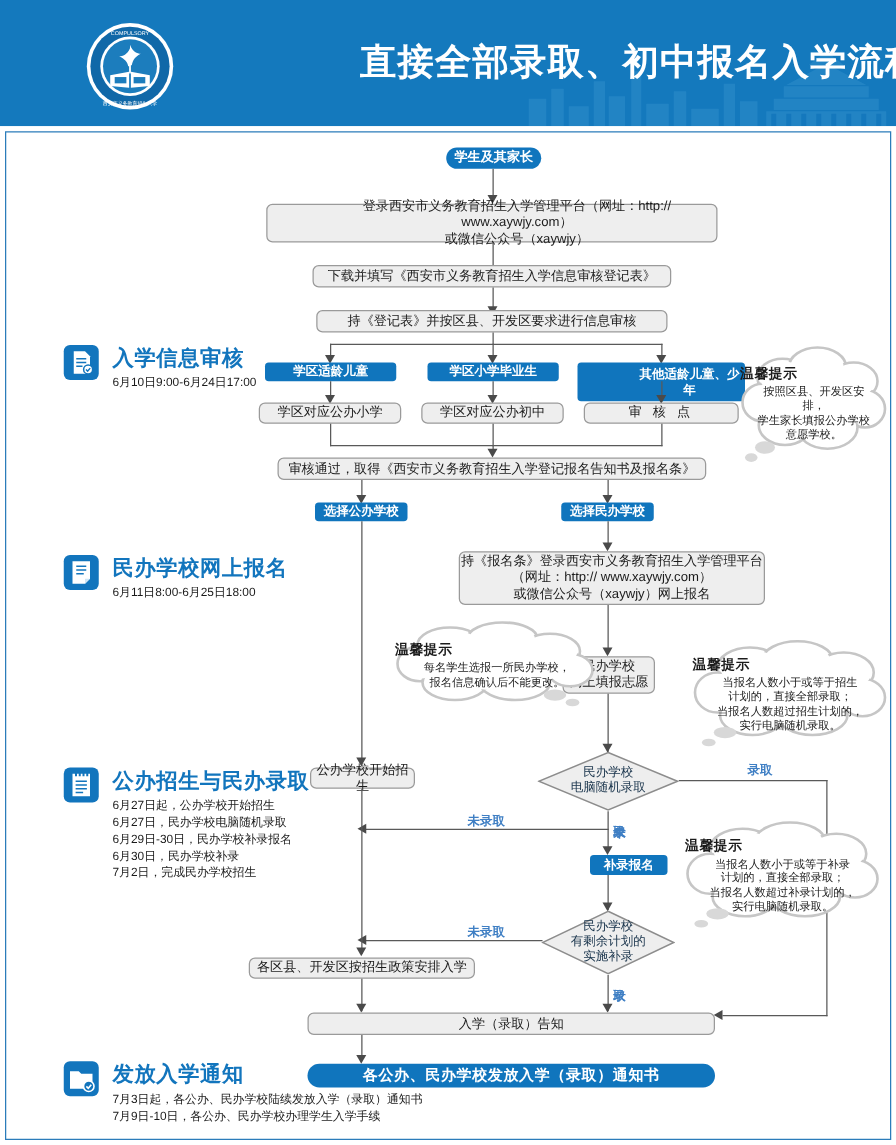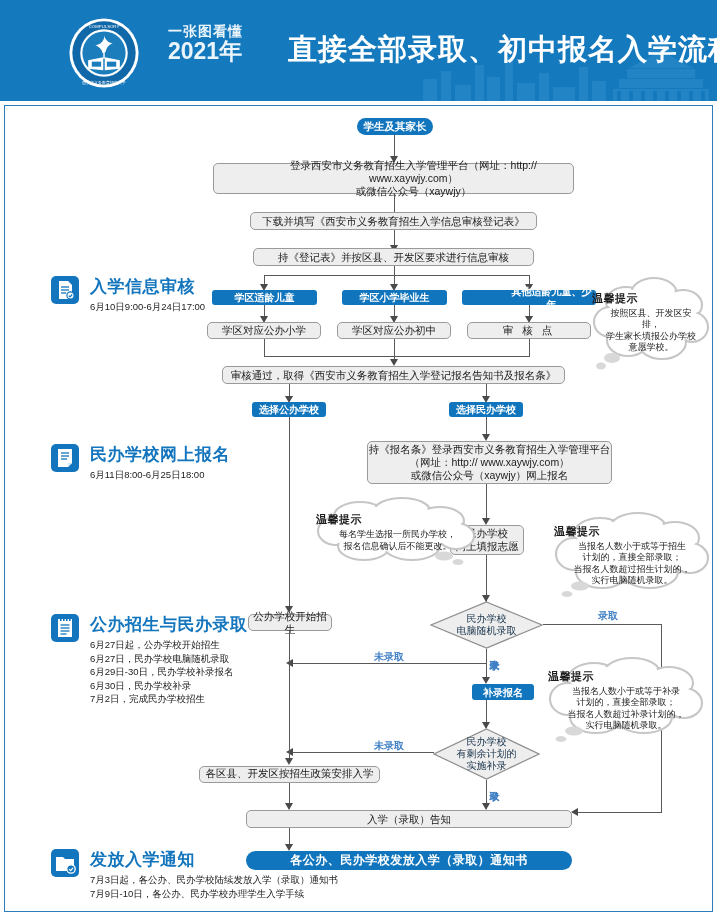--- a/index.html
+++ b/index.html
@@ -102,24 +102,20 @@
       <path d="M50 30 C47 37 42 39 38 39 C44 42 47 45 48 50 L50 50 Z" fill="#ffffff"></path>
       <rect x="49" y="44" width="2" height="14" fill="#ffffff"></rect>
       <path d="M28 60 L49 56 L49 74 L28 72 Z" fill="#ffffff"></path>
       <path d="M72 60 L51 56 L51 74 L72 72 Z" fill="#ffffff"></path>
       <rect x="33" y="62" width="13" height="7" fill="#1c7dbd"></rect>
       <rect x="54" y="62" width="13" height="7" fill="#1c7dbd"></rect>
       <text x="50" y="15" font-size="6" fill="#ffffff" text-anchor="middle" font-family="'Liberation Sans',sans-serif">COMPULSORY</text>
       <text x="50" y="93" font-size="5.5" fill="#ffffff" text-anchor="middle" font-family="'Liberation Sans',sans-serif">西安市义务教育招生入学</text>
     </svg>
 
-    <div class="hdr-sub">
-      <div class="l1">一张图看懂</div>
-      <div class="l2">2021年</div>
-    </div>
     <div class="hdr-title">直接全部录取、初中报名入学流程</div>
   </div>
   <div class="hdr-rule"></div>
   <div class="frame"></div>
 
   <div class="sect" style="left:50px;top:275px;">
     <svg class="sicon" viewBox="0 0 30 30">
       <rect x="1" y="1" width="28" height="28" rx="5" fill="#1275bd"></rect>
       <path d="M9 6 h9 l4 4 v14 h-13 z" fill="#ffffff"></path>
       <g stroke="#1275bd" stroke-width="1.3">
@@ -215,21 +211,21 @@
   <div class="ln lnh" style="left:264px;top:275px;width:266px;"></div>
   <div class="ln lnv" style="left:264px;top:275px;height:11px;"></div>
   <div class="ln lnv" style="left:394px;top:275px;height:11px;"></div>
   <div class="ln lnv" style="left:529px;top:275px;height:11px;"></div>
   <div class="arw arw-d" style="left:260px;top:284px;"></div>
   <div class="arw arw-d" style="left:390px;top:284px;"></div>
   <div class="arw arw-d" style="left:525px;top:284px;"></div>
 
   <div class="node blue" style="left:212px;top:290px;width:105px;height:15px;font-size:10px;">学区适龄儿童</div>
   <div class="node blue" style="left:342px;top:290px;width:105px;height:15px;font-size:10px;">学区小学毕业生</div>
-  <div class="node blue" style="left:462px;top:290px;width:134px;height:15px;font-size:10px;padding-left:45px;">其他适龄儿童、少年</div>
+  <div class="node blue" style="left:462px;top:290px;width:134px;height:31px;font-size:10px;padding-left:45px;">其他适龄儿童、少年</div>
 
   <div class="ln lnv" style="left:264px;top:305px;height:16px;"></div>
   <div class="ln lnv" style="left:394px;top:305px;height:16px;"></div>
   <div class="ln lnv" style="left:529px;top:305px;height:16px;"></div>
   <div class="arw arw-d" style="left:260px;top:316px;"></div>
   <div class="arw arw-d" style="left:390px;top:316px;"></div>
   <div class="arw arw-d" style="left:525px;top:316px;"></div>
 
   <div class="node grey" style="left:207px;top:322px;width:114px;height:17px;">学区对应公办小学</div>
   <div class="node grey" style="left:337px;top:322px;width:114px;height:17px;">学区对应公办初中</div>
@@ -321,21 +317,21 @@
     </div>
   </div>
 
   <div class="ln lnh" style="left:292px;top:752px;width:142px;"></div>
   <div class="arw arw-l" style="left:286px;top:748px;"></div>
   <div class="elabel" style="left:374px;top:739px;">未录取</div>
 
   <div class="ln lnv" style="left:289px;top:631px;height:132px;"></div>
   <div class="arw arw-d" style="left:285px;top:758px;"></div>
 
-  <div class="node grey" style="left:199px;top:766px;width:181px;height:17px;font-family:Liberation Mono, monospace;">各区县、开发区按招生政策安排入学</div>
+  <div class="node grey" style="left:199px;top:766px;width:181px;height:17px;">各区县、开发区按招生政策安排入学</div>
 
   <div class="ln lnv" style="left:289px;top:783px;height:26px;"></div>
   <div class="arw arw-d" style="left:285px;top:803px;"></div>
 
   <div class="ln lnv" style="left:486px;top:780px;height:29px;"></div>
   <div class="elabel vert" style="left:489px;top:783px;">录取</div>
   <div class="arw arw-d" style="left:482px;top:803px;"></div>
 
   <div class="node grey" style="left:246px;top:810px;width:326px;height:18px;">入学（录取）告知</div>
 

